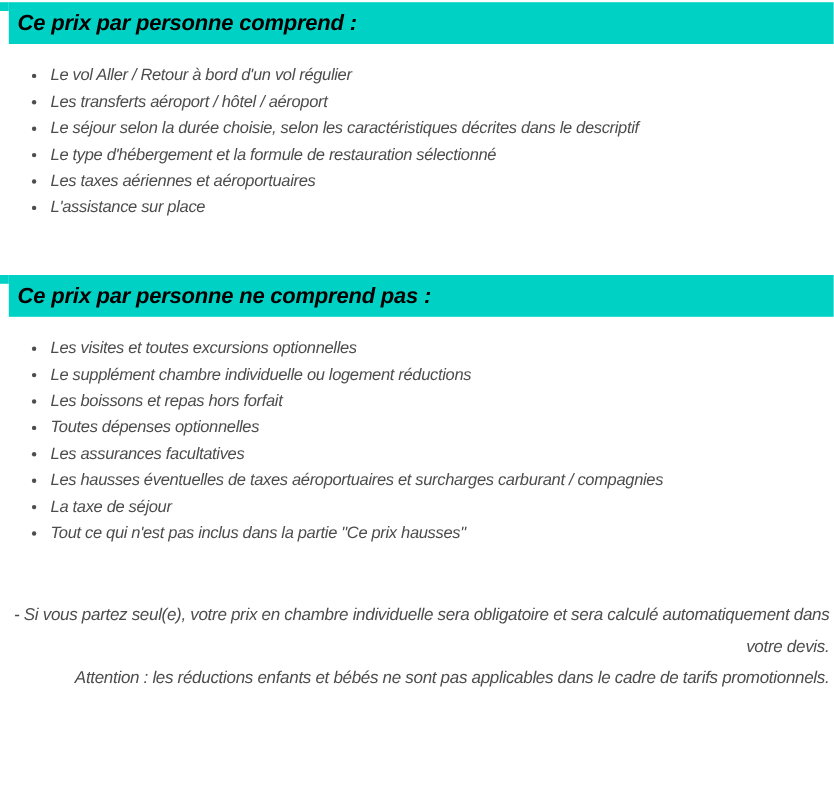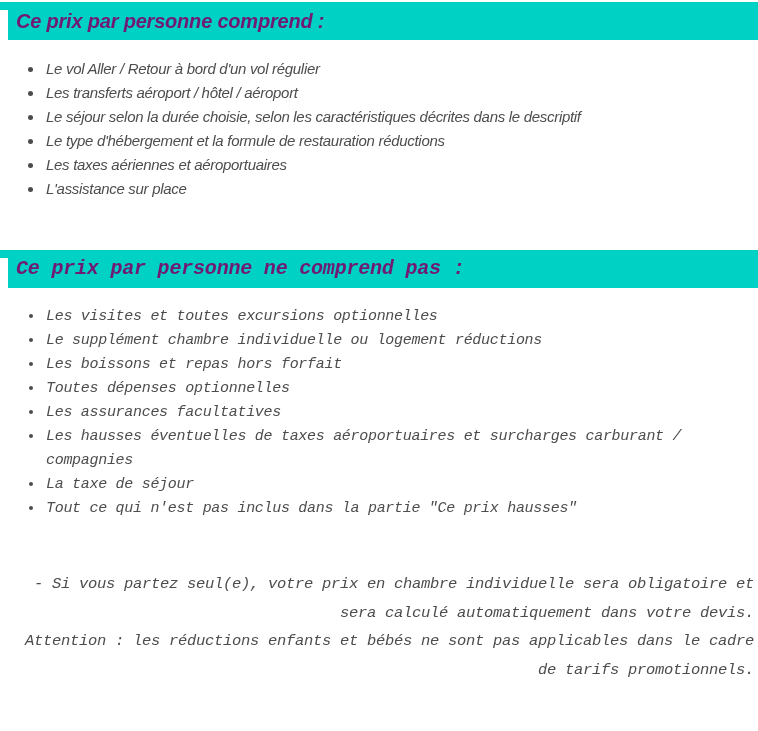--- a/index.html
+++ b/index.html
@@ -18,40 +18,40 @@
   .page {
     width: 758px;
     height: 731px;
     position: relative;
   }
   
   .band {
     position: relative;
     margin: 0 0 0 8px;
     background: #00d1c5;
-    color: #701a75;
+    color: #000000;
     font-weight: bold;
     font-style: italic;
     font-size: 20px;
     line-height: 22px;
     padding: 8px 24px 8px 8px;
     letter-spacing: -0.2px;
   }
   
   .band::before {
     content: "";
     position: absolute;
     left: -8px;
     top: 0;
     width: 8px;
     height: 8px;
     background: #00d1c5;
   }
   section.first .band { margin-top: 2px; }
-  section.spaced { margin-top: 49px; font-family: Liberation Mono, monospace; }
+  section.spaced { margin-top: 49px; }
 
   ul.bullet-list {
     margin: 17px 0 0 0;
     padding: 0 0 0 44px;
     list-style: disc;
     font-size: 15px;
     line-height: 24px;
     letter-spacing: -0.3px;
   }
   ul.bullet-list li {
@@ -74,21 +74,21 @@
 <body>
 
 <div class="page">
 
   <section class="first">
     <h2 class="band">Ce prix par personne comprend :</h2>
     <ul class="bullet-list">
       <li>Le vol Aller / Retour à bord d'un vol régulier</li>
       <li>Les transferts aéroport / hôtel / aéroport</li>
       <li>Le séjour selon la durée choisie, selon les caractéristiques décrites dans le descriptif</li>
-      <li>Le type d'hébergement et la formule de restauration réductions</li>
+      <li>Le type d'hébergement et la formule de restauration sélectionné</li>
       <li>Les taxes aériennes et aéroportuaires</li>
       <li>L'assistance sur place</li>
     </ul>
   </section>
 
   <section class="spaced">
     <h2 class="band">Ce prix par personne ne comprend pas :</h2>
     <ul class="bullet-list">
       <li>Les visites et toutes excursions optionnelles</li>
       <li>Le supplément chambre individuelle ou logement réductions</li>

